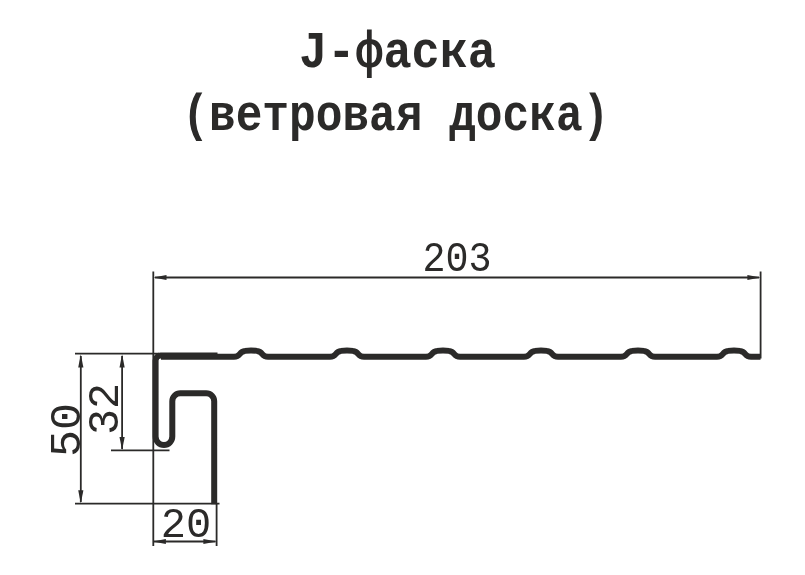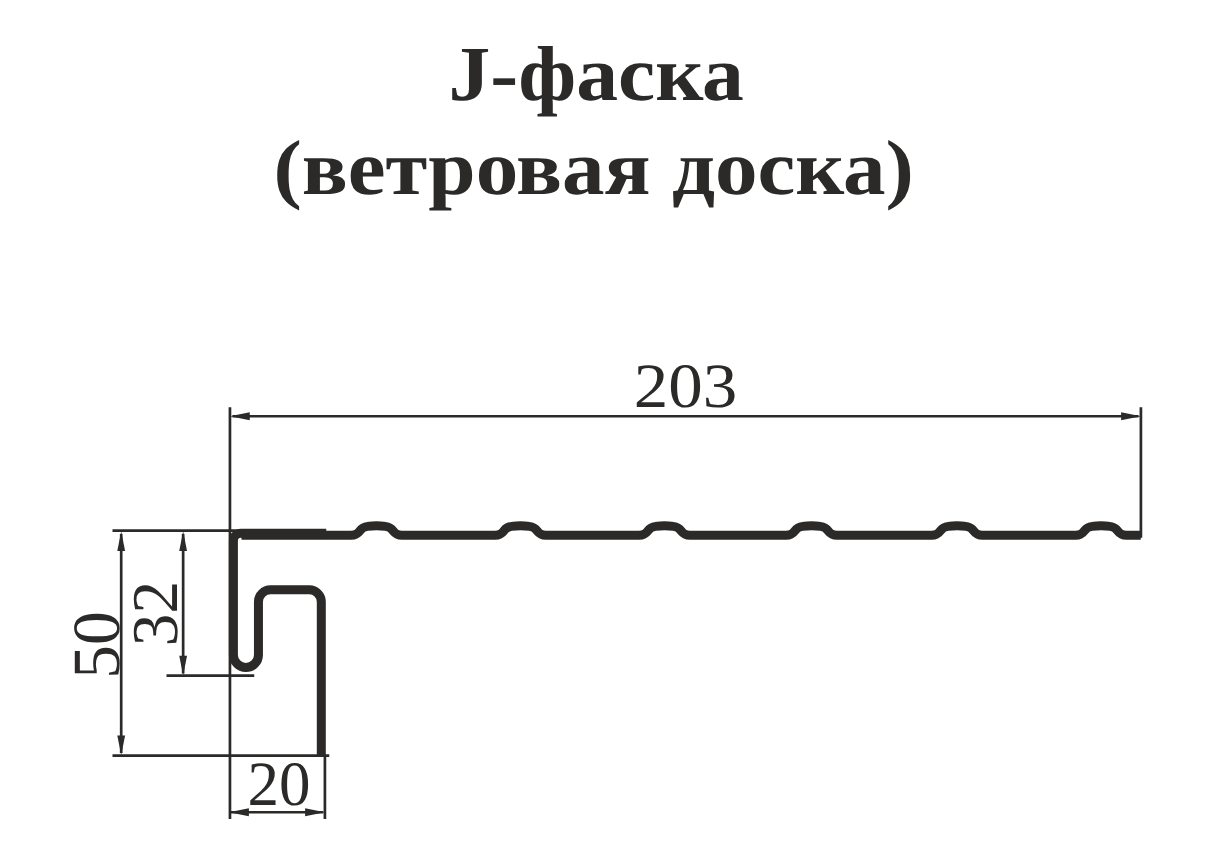--- a/index.html
+++ b/index.html
@@ -1,17 +1,17 @@
 <!DOCTYPE html>
 <html><head>
 <meta charset="utf-8">
 <style>
   html,body{margin:0;padding:0;background:#ffffff;}
   .page{position:relative;width:805px;height:575px;background:#ffffff;overflow:hidden;will-change:transform;
-        font-family:Liberation Serif, serif;}
+        font-family:Liberation Mono, monospace;}
   svg{position:absolute;left:0;top:0;}
   text{fill:#2b2a29;}
 </style>
 </head>
 <body>
 <div class="page">
 <svg width="805" height="575" viewBox="0 0 805 575" xmlns="http://www.w3.org/2000/svg">
 
   <rect x="0" y="0" width="805" height="575" fill="#ffffff"></rect>
 

